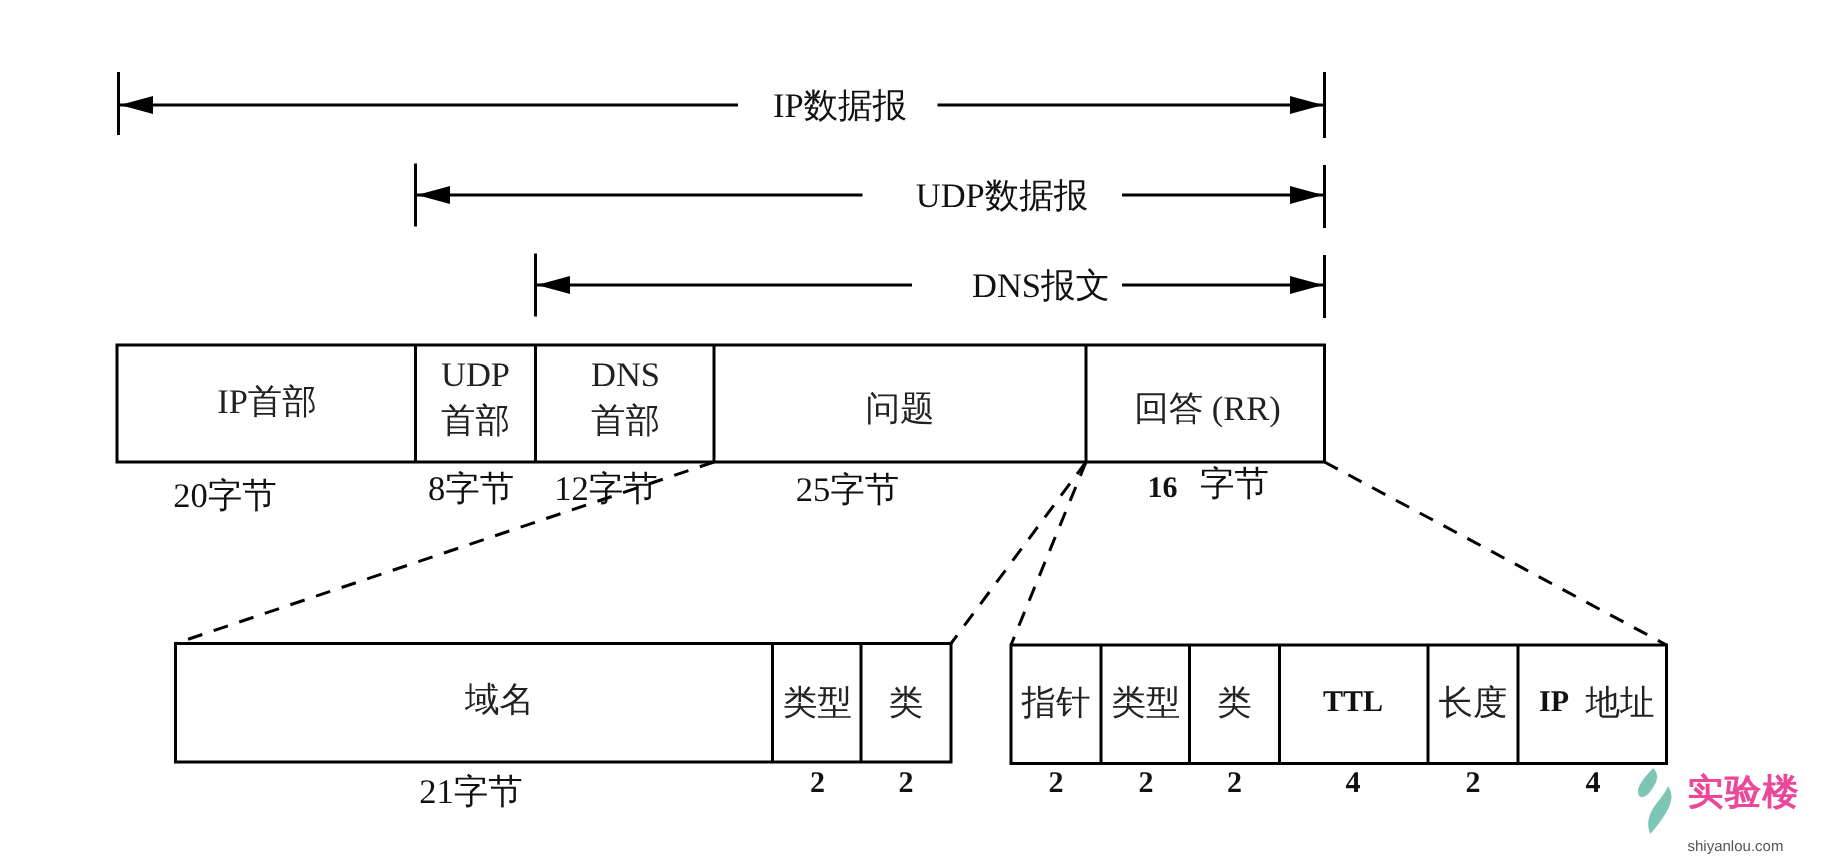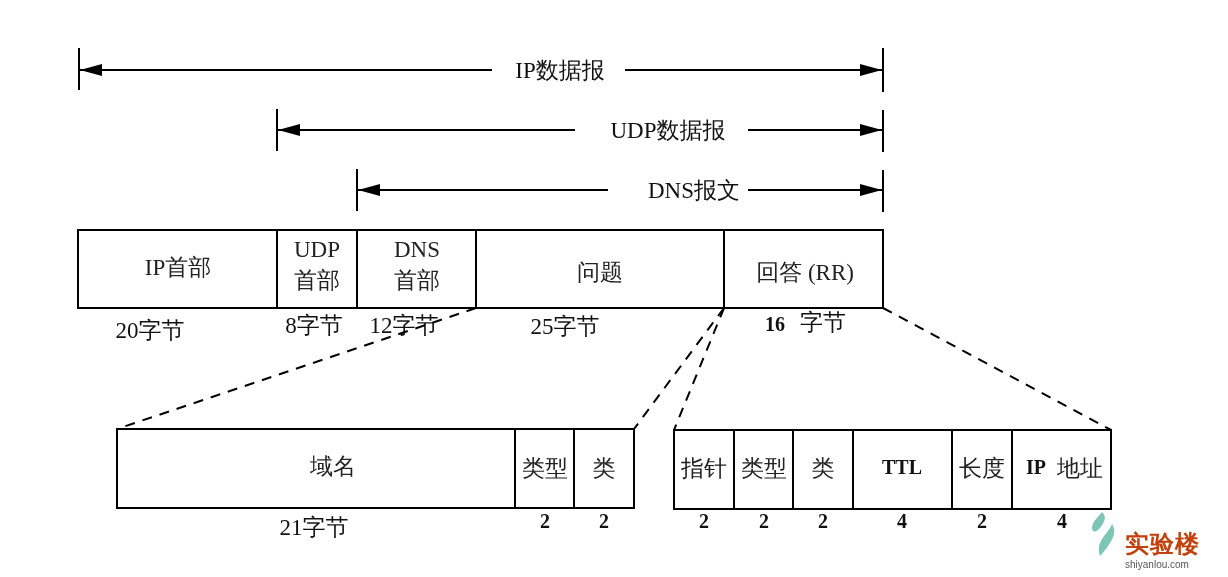--- a/index.html
+++ b/index.html
@@ -4,21 +4,21 @@
 <style>
   html, body { margin: 0; padding: 0; background: #ffffff; }
   body { width: 1228px; height: 577px; position: relative; overflow: hidden; }
   #diagram { position: absolute; left: 0; top: 0; }
   .serif { font-family: "Liberation Serif", "DejaVu Serif", serif; }
   .sans { font-family: "Liberation Sans", "DejaVu Sans", sans-serif; }
   .lbl { font-size: 23px; fill: #111; }
   .cell-text { font-size: 23px; fill: #222; }
   .bold-num { font-size: 20px; font-weight: bold; fill: #111; }
   .logo { position: absolute; left: 1088px; top: 510px; width: 130px; height: 50px; }
-  .logo-text { position: absolute; left: 37px; top: 2px; font-size: 24px; font-weight: bold; color: #c2410c; letter-spacing: 1px; margin-top: 16px; }
+  .logo-text { position: absolute; left: 37px; top: 2px; font-size: 24px; font-weight: bold; color: #ec4899; letter-spacing: 1px; }
   .logo-sub { position: absolute; left: 37px; top: 49px; font-size: 10px; color: #555; }
 </style>
 </head>
 <body>
 
 <svg id="diagram" width="1228" height="577" viewBox="0 0 1228 577">
   <defs>
     <marker id="arrL" markerWidth="22" markerHeight="12" refX="0" refY="6" orient="auto" markerUnits="userSpaceOnUse">
       <path d="M0,6 L22,0 L22,12 Z" fill="#000"></path>
     </marker>

